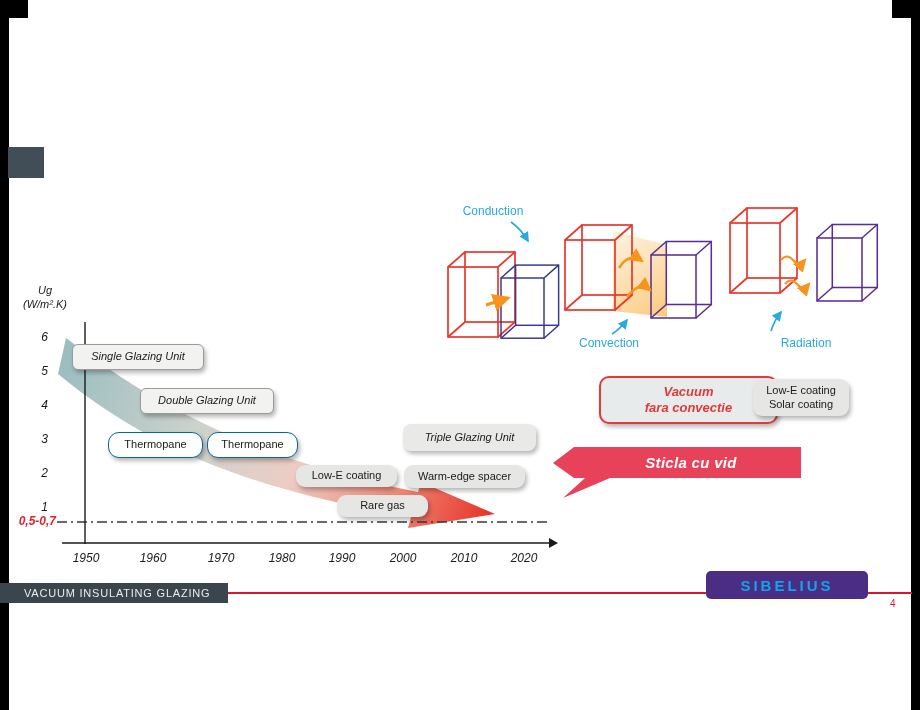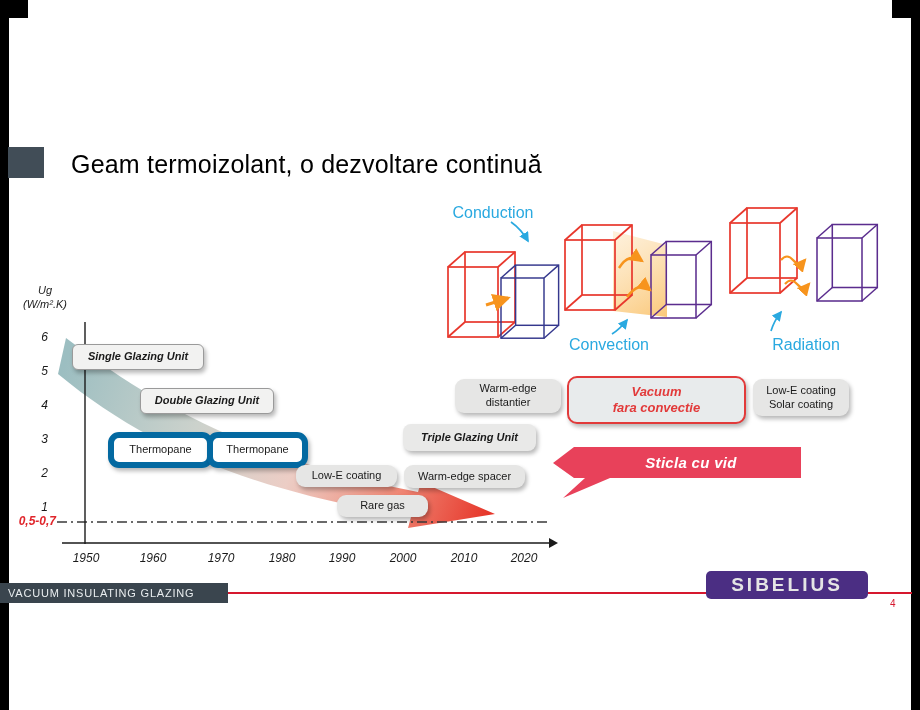--- a/index.html
+++ b/index.html
@@ -11,36 +11,36 @@
   .slide-title{position:absolute;left:71px;top:150px;font-size:25px;color:#000;letter-spacing:.2px;}
   .axis-label{position:absolute;left:8px;top:283px;width:74px;text-align:center;font-size:11px;color:#222;line-height:1.3;font-style:italic;}
   .tick{position:absolute;font-size:12px;font-style:italic;color:#1a1a1a;}
   .ytick{left:24px;width:24px;text-align:right;}
   .xtick{top:551px;width:44px;text-align:center;}
   .threshold-label{position:absolute;left:4px;top:514px;width:52px;font-size:12px;font-style:italic;
                    font-weight:bold;color:#e0262c;text-align:right;}
   .co{position:absolute;display:flex;align-items:center;justify-content:center;text-align:center;
       border-radius:9px;box-shadow:2px 3px 4px rgba(0,0,0,.28);font-size:11px;color:#1a1a1a;
       background:#e6e6e5;line-height:1.25;}
-  .co.glaz{font-weight:bold;font-style:italic;background:#f2f2f1;border:1px solid #9a9a9a;border-radius:6px;}
-  .co.white{background:#fff;border:6px solid #0369a1;border-radius:11px;}
+  .co.glaz{font-weight:normal;font-style:italic;background:#f2f2f1;border:1px solid #9a9a9a;border-radius:6px;}
+  .co.white{background:#fff;border:1px solid #0369a1;border-radius:11px;}
   .co.two{flex-direction:column;}
   .co.vacuum{background:#e8ebec;border:2px solid #e23a3a;border-radius:10px;color:#e23a3a;
-             font-style:italic;font-weight:600;font-size:13px;}
-  .blue-label{position:absolute;font-size:16px;color:#2aa9e0;text-align:center;}
+             font-style:italic;font-weight:600;font-size:13px;margin-left:32px;}
+  .blue-label{position:absolute;font-size:12px;color:#2aa9e0;text-align:center;}
   .banner-text{position:absolute;left:585px;top:447px;width:212px;height:31px;display:flex;
                align-items:center;justify-content:center;color:#fff;font-weight:bold;
                font-style:italic;font-size:15px;letter-spacing:.3px;}
   .footer-bar{position:absolute;left:0;top:583px;width:228px;height:20px;background:#3a454e;
               color:#e9edef;font-size:11px;letter-spacing:.8px;display:flex;align-items:center;
-              padding-left:8px;box-sizing:border-box;}
+              padding-left:24px;box-sizing:border-box;}
   .footer-line{position:absolute;left:228px;top:592px;width:684px;height:2px;background:#d6182e;}
   .logo{position:absolute;left:706px;top:571px;width:162px;height:28px;background:#4b2e83;
-        border-radius:5px;color:#e5e5e5;display:flex;align-items:center;justify-content:center;
-        font-weight:bold;font-size:19px;letter-spacing:3px;}
+        border-radius:5px;color:#0ea5e9;display:flex;align-items:center;justify-content:center;
+        font-weight:bold;font-size:15px;letter-spacing:3px;}
   .page-num{position:absolute;left:890px;top:598px;font-size:10px;color:#d6182e;}
 </style>
 </head>
 <body>
 
 <div class="slide">
 
   <svg class="abs" style="left:0;top:0" width="920" height="710" viewBox="0 0 920 710">
     <defs>
       <linearGradient id="trendGrad" gradientUnits="userSpaceOnUse" x1="70" y1="350" x2="495" y2="512">
@@ -106,21 +106,20 @@
 
     <path d="M574,447 L801,447 L801,478 L610,478 L563,498 L585,478 L574,478 L553,463 Z" fill="#e8415a"></path>
   </svg>
 
   <div class="strip" style="left:0;top:0;width:9px;height:710px"></div>
   <div class="strip" style="left:911px;top:0;width:9px;height:710px"></div>
   <div class="strip" style="left:0;top:0;width:28px;height:18px"></div>
   <div class="strip" style="left:892px;top:0;width:28px;height:18px"></div>
 
   <div class="title-accent"></div>
-  <div class="slide-title">Geam termoizolant, o dezvoltare continuă</div>
 
   <div class="axis-label">
     <div>Ug</div>
     <div>(W/m².K)</div>
   </div>
 
   <div class="tick ytick" style="top:330px">6</div>
   <div class="tick ytick" style="top:364px">5</div>
   <div class="tick ytick" style="top:398px">4</div>
   <div class="tick ytick" style="top:432px">3</div>
@@ -144,24 +143,20 @@
   <div class="co white" style="left:207px;top:432px;width:89px;height:24px">Thermopane</div>
   <div class="co" style="left:296px;top:465px;width:101px;height:22px">Low-E coating</div>
   <div class="co" style="left:337px;top:495px;width:91px;height:22px">Rare gas</div>
   <div class="co" style="left:404px;top:465px;width:121px;height:23px">Warm-edge spacer</div>
   <div class="co glaz" style="left:403px;top:424px;width:133px;height:27px;background:#e9e9e8;border:none;border-radius:8px">Triple Glazing Unit</div>
 
   <div class="blue-label" style="left:451px;top:204px;width:84px">Conduction</div>
   <div class="blue-label" style="left:566px;top:336px;width:86px">Convection</div>
   <div class="blue-label" style="left:764px;top:336px;width:84px">Radiation</div>
 
-  <div class="co two" style="left:455px;top:379px;width:106px;height:34px">
-    <div>Warm-edge</div>
-    <div>distantier</div>
-  </div>
   <div class="co two vacuum" style="left:567px;top:376px;width:175px;height:44px">
     <div>Vacuum</div>
     <div>fara convectie</div>
   </div>
   <div class="co two" style="left:753px;top:379px;width:96px;height:37px">
     <div>Low-E coating</div>
     <div>Solar coating</div>
   </div>
 
   <div class="banner-text">Sticla cu vid</div>

